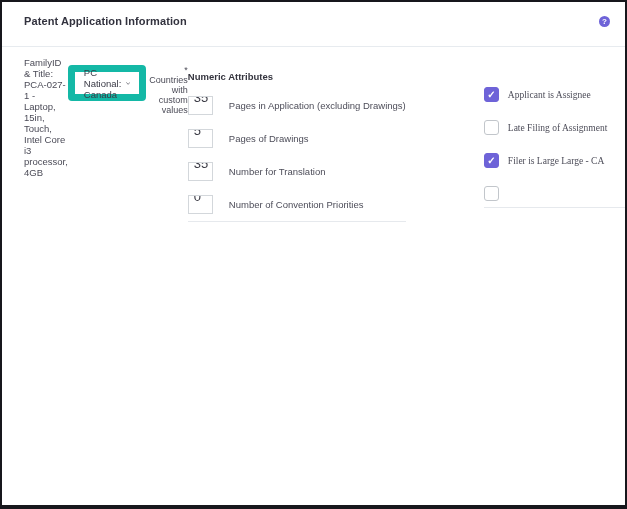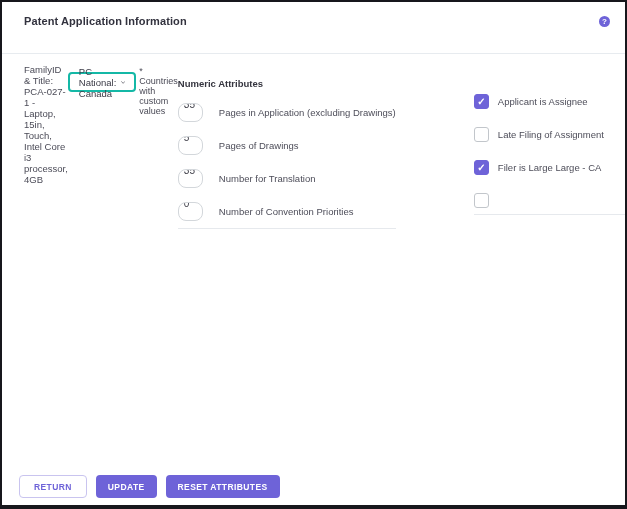--- a/index.html
+++ b/index.html
@@ -11,85 +11,85 @@
     border:2px solid #17171c;
     border-bottom-width:4px;
     background:#ffffff;
     display:flex; flex-direction:column;
     overflow:hidden;
   }
 
   
   .header {
     display:flex; align-items:center; justify-content:space-between;
-    padding:13px 15px 26px 22px;
+    padding:13px 15px 19px 22px;
     border-bottom:1px solid #e7ebef;
     gap:14px;
   }
   .page-title {
     font-size:11px; font-weight:bold; color:#32323e; letter-spacing:0.1px;
   }
   .help-icon {
     width:11px; height:11px; border-radius:50%;
     background:#6e63d8; color:#ffffff;
     font-size:8px; font-weight:bold; line-height:11px; text-align:center;
     cursor:pointer;
   }
 
   
   .content { padding:10px 22px 0 22px; display:flex; flex-direction:row; }
 
   .family-line { font-size:9.5px; color:#4b4b57; }
 
   .country-select {
     margin-top:8px;
-    width:214px; height:20px;
-    border:2px solid #14b8a6; border-radius:4px;
+    width:214px; height:36px;
+    border:7px solid #14b8a6; border-radius:4px;
     display:flex; align-items:center; justify-content:space-between;
     padding:0 9px 0 9px;
     font-size:9.5px; color:#3a3a46;
     background:#ffffff; cursor:pointer;
   }
   .chevron-down { width:9px; height:9px; display:block; }
 
-  .custom-note { margin-top:2px; padding-left:3px; font-size:9px; color:#4b4b57; }
+  .custom-note { margin-top:8px; padding-left:3px; font-size:9px; color:#4b4b57;text-align:right; }
 
   .columns { margin-top:14px; display:flex;justify-content:space-between; }
   .col-left { width:296px; }
   .col-right { flex:1; }
 
   .col-heading { font-size:9.5px; font-weight:bold; color:#35353f; }
 
   
   .num-row { margin-top:14px; display:flex; align-items:center; }
   .num-input {
     width:25px; height:19px;
-    border:1px solid #d3d7db; border-radius:8px;
+    border:1px solid #d3d7db; border-radius:0;
     font-family:"Liberation Sans", sans-serif;
-    font-size:10px; color:#3c3c46;
+    font-size:13px; color:#3c3c46;
     padding:0 0 16px 5px; outline:none; background:#fff;
   }
   .num-label { margin-left:16px; font-size:9.5px; color:#4d4d59; }
   .left-divider { margin-top:7px; width:218px; border-top:1px solid #e6e9ed; }
 
   
   .yn-row { margin-top:18px; display:flex; align-items:center; }
   .yn-row.first { margin-top:16px; }
   .checkbox {
     width:15px; height:15px; flex:0 0 15px;
     border:1px solid #c2c6cb; border-radius:3px;
     background:#ffffff; cursor:pointer;
     display:flex; align-items:center; justify-content:center;
   }
   .checkbox .tick {
     display:none; color:#ffffff; font-size:10px; font-weight:bold; line-height:1;
   }
   .checkbox.checked { background:#6e63d8; border-color:#6e63d8; }
   .checkbox.checked .tick { display:block; }
-  .yn-label { margin-left:9px; font-size:9.5px; color:#4d4d59; }
+  .yn-label { margin-left:9px; font-size:9.5px; color:#4d4d59;font-family:Liberation Serif, serif; }
   .right-divider { margin-top:6px; width:228px; border-top:1px solid #e6e9ed; }
 
   
   .footer {
     margin-top:auto;
     padding:0 0 7px 17px;
     display:flex; align-items:center; gap:8px;
   }
   .btn {
     height:23px; border-radius:4px;
@@ -181,19 +181,14 @@
             
           </div>
         </div>
 
         <div class="right-divider"></div>
       </div>
 
     </div>
   </div>
 
-  <div class="footer">
-    <button class="btn btn-outline">RETURN</button>
-    <button class="btn btn-filled">UPDATE</button>
-    <button class="btn btn-filled">RESET ATTRIBUTES</button>
-  </div>
 
 </div>
 
 </body></html>

